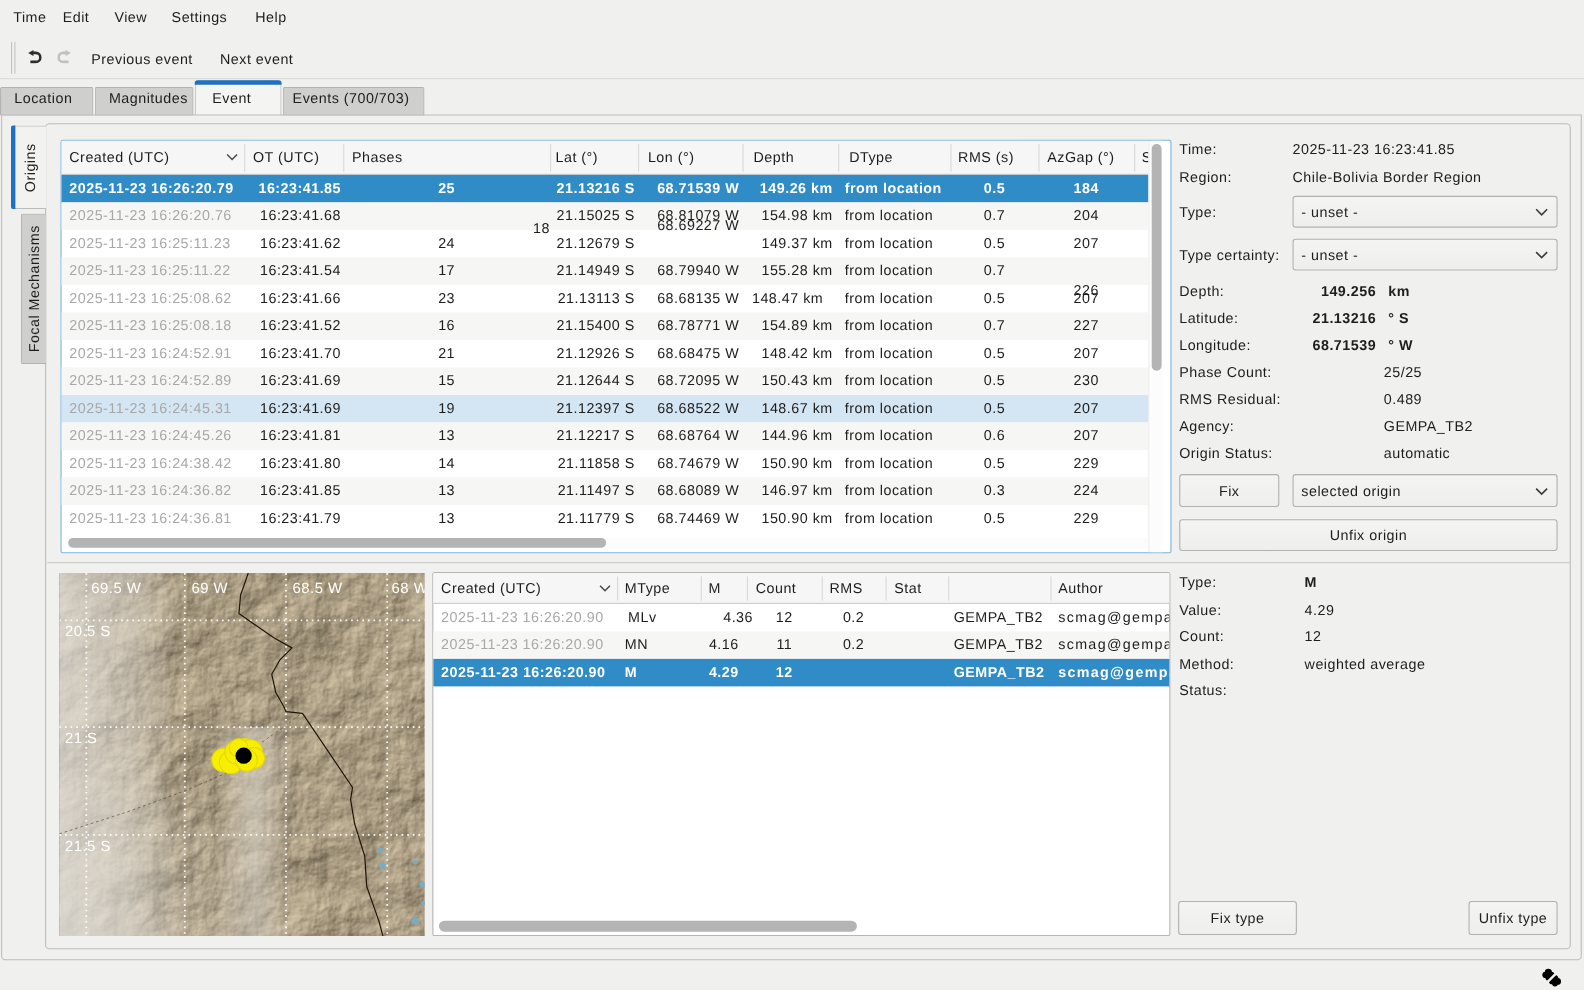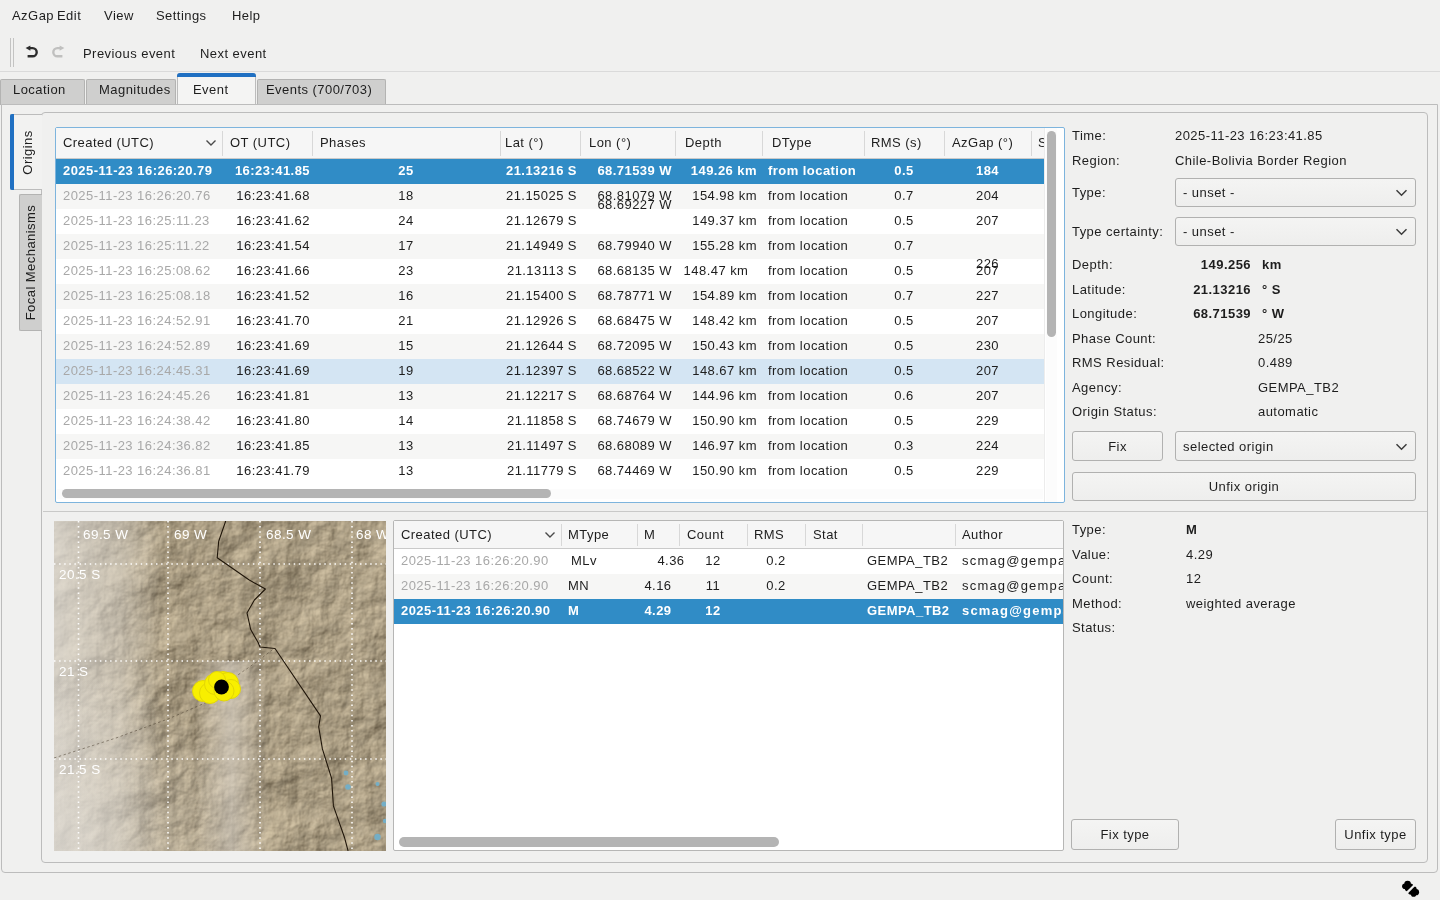--- a/index.html
+++ b/index.html
@@ -3,21 +3,21 @@
 *{margin:0;padding:0;box-sizing:border-box;}
 html,body{width:1440px;height:900px;overflow:hidden;}
 body{font-family:"Liberation Sans",sans-serif;font-size:13px;letter-spacing:0.45px;color:#1d1d1d;background:#f0f0ef;position:relative;}
 .abs{position:absolute;}
 .r{text-align:right;}
 .c{text-align:center;}
 .b{font-weight:bold;}
 .grey{color:#a8a8a8;}
 .white{color:#fff;}
 </style></head><body>
-<div class="abs" style="left:12px;top:8px;line-height:16px;">AzGap</div>
+<div class="abs" style="left:12px;top:8px;line-height:16px;">Time</div>
 <div class="abs" style="left:57px;top:8px;line-height:16px;">Edit</div>
 <div class="abs" style="left:104px;top:8px;line-height:16px;">View</div>
 <div class="abs" style="left:156px;top:8px;line-height:16px;">Settings</div>
 <div class="abs" style="left:232px;top:8px;line-height:16px;">Help</div>
 <div class="abs" style="left:10px;top:38px;width:1px;height:29px;background:#c3c3c2;"></div>
 <div class="abs" style="left:13px;top:38px;width:1px;height:29px;background:#c3c3c2;"></div>
 <svg class="abs" style="left:25px;top:45px" width="13" height="13" viewBox="0 0 13 13">
 <path d="M2.6 11.3 L7.6 11.3 A 4.1 4.1 0 0 0 7.6 3.1 L4.6 3.1" fill="none" stroke="#2d2d2d" stroke-width="2.4"></path>
 <path d="M5.4 0.4 L5.4 5.8 L0.6 3.1 Z" fill="#2d2d2d"></path>
 </svg>
@@ -78,21 +78,21 @@
 <div class="abs c b white" style="left:312px;top:163px;width:188px;line-height:16px;">25</div>
 <div class="abs r b white" style="left:500px;top:163px;width:80px;line-height:16px;padding-right:3px;">21.13216 S</div>
 <div class="abs r b white" style="left:580px;top:163px;width:95px;line-height:16px;padding-right:3px;">68.71539 W</div>
 <div class="abs r b white" style="left:675px;top:163px;width:87px;line-height:16px;padding-right:5px;">149.26 km</div>
 <div class="abs b white" style="left:762px;top:163px;width:102px;line-height:16px;padding-left:6px;">from location</div>
 <div class="abs c b white" style="left:864px;top:163px;width:80px;line-height:16px;">0.5</div>
 <div class="abs c b white" style="left:944px;top:163px;width:87px;line-height:16px;">184</div>
 <div class="abs" style="left:56px;top:184px;width:988px;height:25px;background:#f6f6f5;"></div>
 <div class="abs grey" style="left:56px;top:188px;width:166px;line-height:16px;padding-left:7px;">2025-11-23 16:26:20.76</div>
 <div class="abs r" style="left:222px;top:188px;width:90px;line-height:16px;padding-right:2px;">16:23:41.68</div>
-<div class="abs c" style="left:312px;top:188px;width:188px;line-height:16px;">18</div>
+<div class="abs c" style="left:312px;top:200px;width:188px;line-height:16px;text-align:right;">18</div>
 <div class="abs r" style="left:500px;top:188px;width:80px;line-height:16px;padding-right:3px;">21.15025 S</div>
 <div class="abs r" style="left:580px;top:188px;width:95px;line-height:16px;padding-right:3px;">68.81079 W</div>
 <div class="abs r" style="left:675px;top:188px;width:87px;line-height:16px;padding-right:5px;">154.98 km</div>
 <div class="abs" style="left:762px;top:188px;width:102px;line-height:16px;padding-left:6px;">from location</div>
 <div class="abs c" style="left:864px;top:188px;width:80px;line-height:16px;">0.7</div>
 <div class="abs c" style="left:944px;top:188px;width:87px;line-height:16px;">204</div>
 <div class="abs grey" style="left:56px;top:213px;width:166px;line-height:16px;padding-left:7px;">2025-11-23 16:25:11.23</div>
 <div class="abs r" style="left:222px;top:213px;width:90px;line-height:16px;padding-right:2px;">16:23:41.62</div>
 <div class="abs c" style="left:312px;top:213px;width:188px;line-height:16px;">24</div>
 <div class="abs r" style="left:500px;top:213px;width:80px;line-height:16px;padding-right:3px;">21.12679 S</div>

